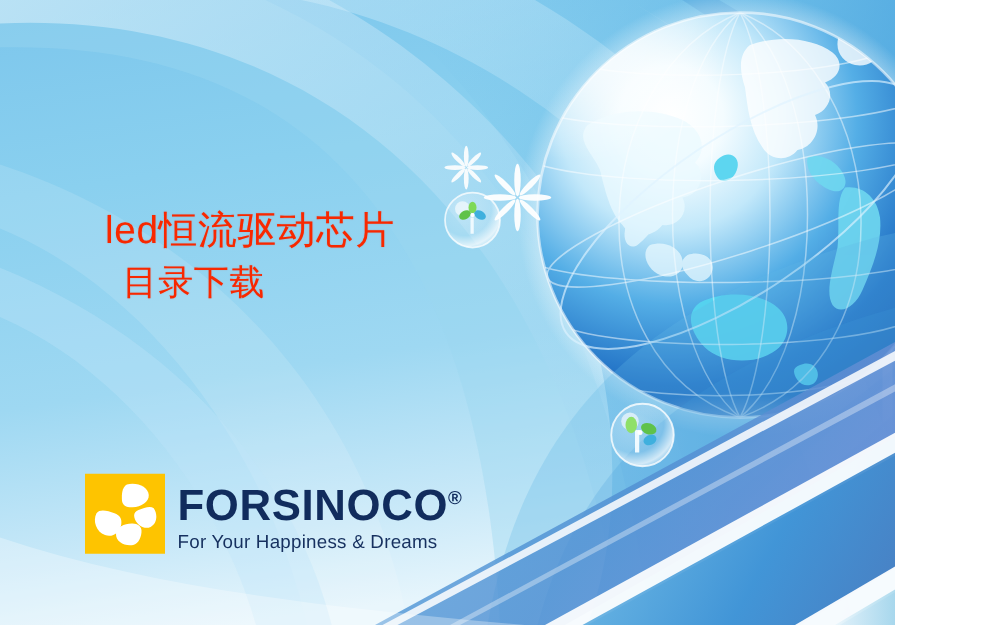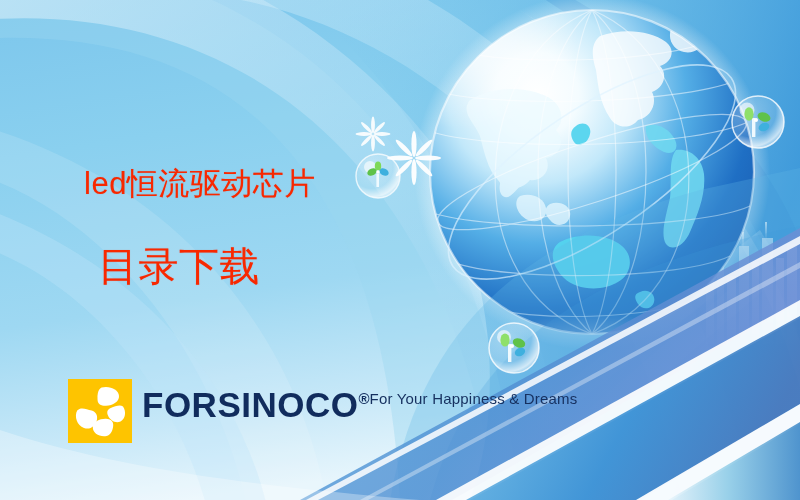--- a/index.html
+++ b/index.html
@@ -6,21 +6,21 @@
     margin: 0;
     padding: 0;
     background: #ffffff;
   }
   body {
     font-family: "Liberation Sans", sans-serif;
   }
 
   #banner {
     position: relative;
-    width: 800px;
+    width: 716px;
     height: 500px;
     overflow: hidden;
     background: linear-gradient(170deg, #7ec8ed 0%, #86cdef 22%, #8fd3f0 46%, #a8dcf3 70%, #c8e9f8 88%, #e2f3fb 100%);
   }
 
   #bg-svg { position: absolute; left: 0; top: 0; width: 800px; height: 500px; }
 
   
   #headline {
     position: absolute;
@@ -32,22 +32,21 @@
     letter-spacing: 0.5px;
     text-shadow: 0 0 1px rgba(248,40,0,.35);
   }
   #headline .hl-line {
     font-size: 31px;
     white-space: nowrap;
     font-family: "Liberation Sans", "DejaVu Sans", sans-serif;
   }
   #headline .hl-line.line2 {
     padding-left: 14px;
-    font-size: 40px;
-    margin-top: 32px;
+    font-size: 28px;
   }
 
   
   #logo {
     position: absolute;
     left: 68px;
     top: 379px;
     z-index: 40;
     display: flex;
     align-items: flex-start;
@@ -57,21 +56,21 @@
     width: 64px;
     height: 64px;
     background: #fec400;
     flex: 0 0 auto;
   }
   #logo-mark svg { display: block; }
   #logo-text {
     margin-left: 10px;
     padding-top: 8px;
     display: flex;
-    flex-direction: row;
+    flex-direction: column;
   }
   #logo-word {
     font-size: 35px;
     font-weight: bold;
     color: #112c5d;
     letter-spacing: 0.5px;
     line-height: 1;
     white-space: nowrap;
     font-family: "Liberation Sans", sans-serif;
   }

